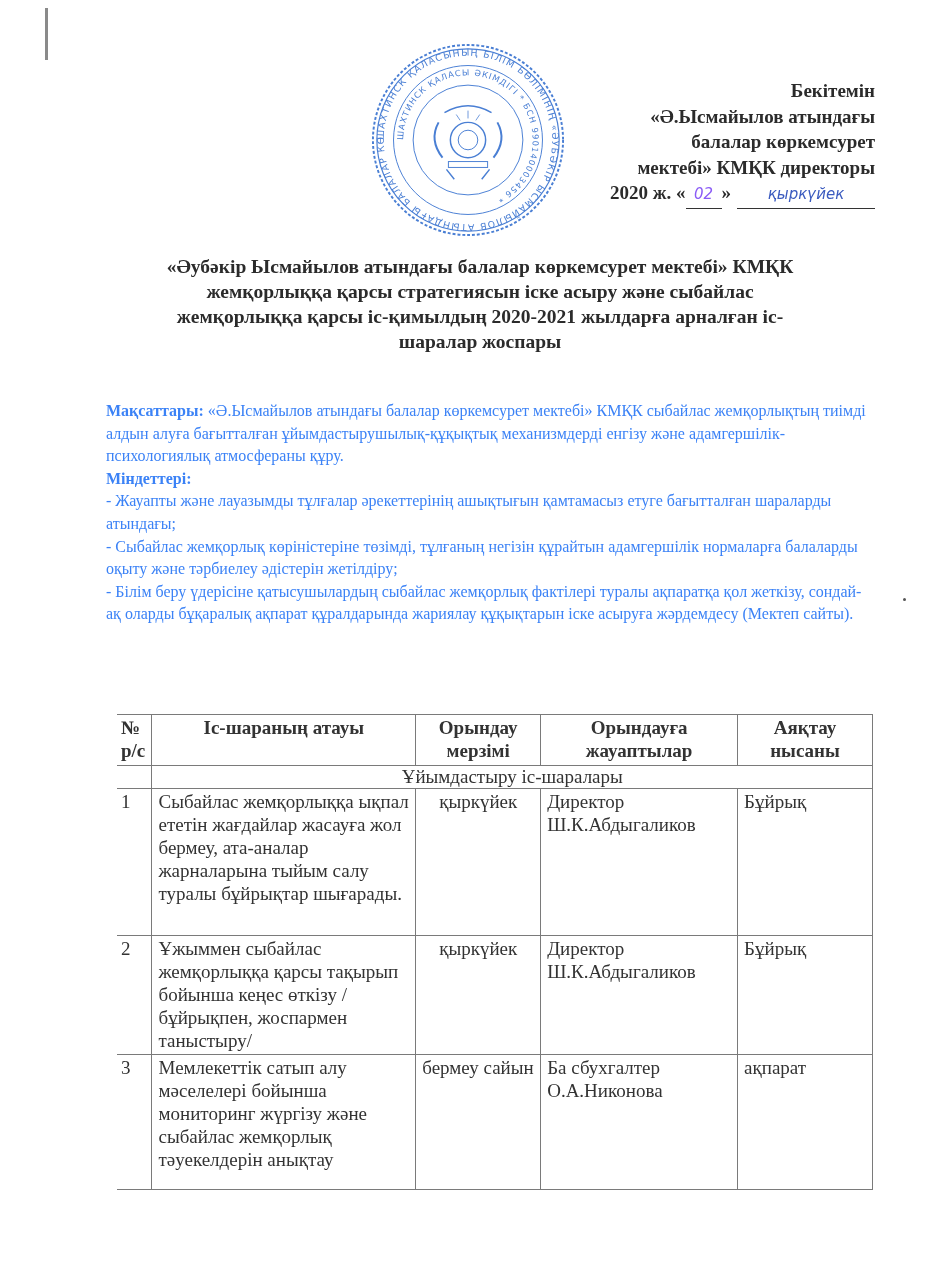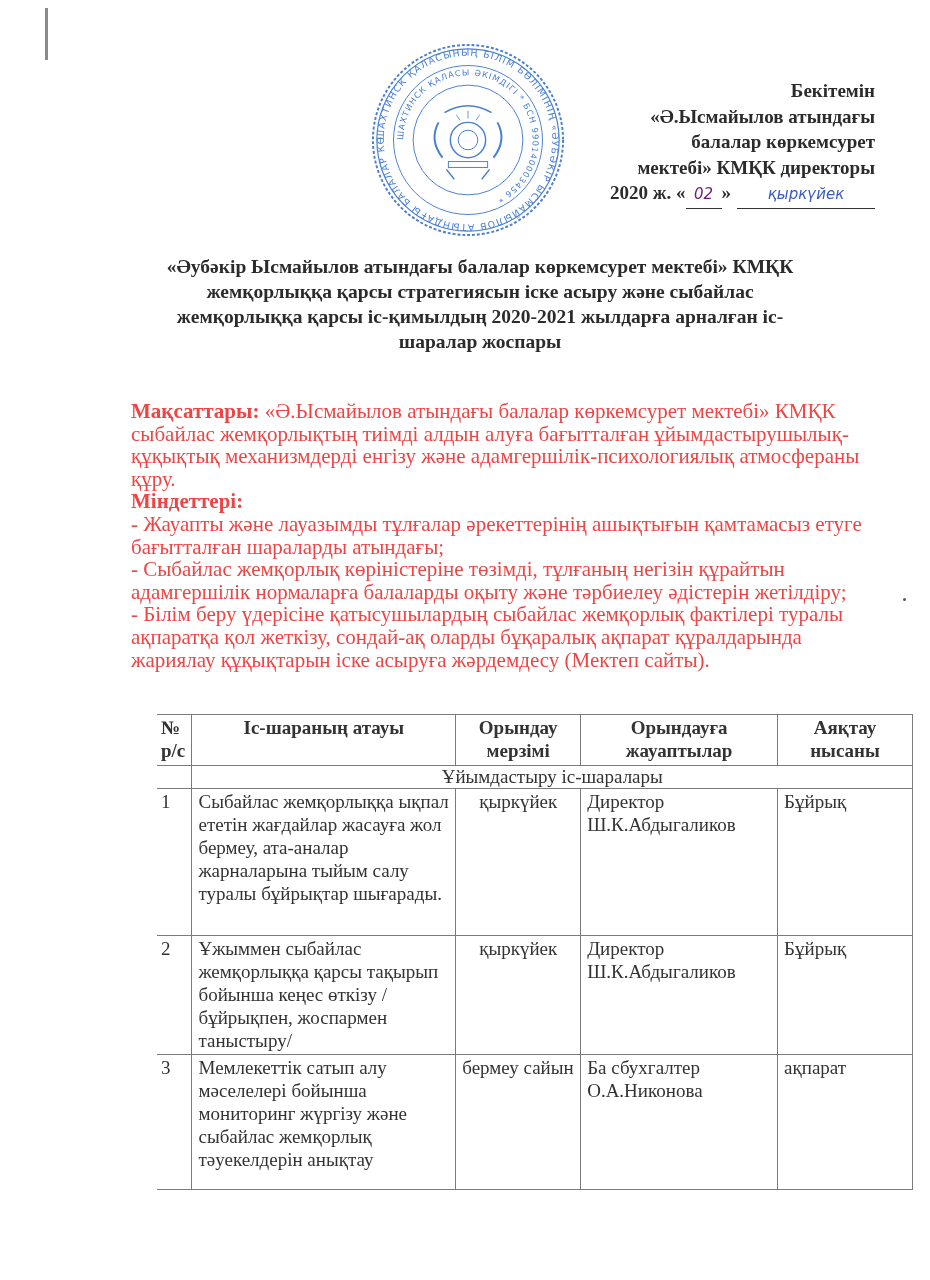--- a/index.html
+++ b/index.html
@@ -11,34 +11,34 @@
   
   .stamp { position: absolute; left: 370px; top: 42px; width: 196px; height: 196px; }
   .stamp svg { width: 100%; height: 100%; }
 
   
   .approval { position: absolute; right: 55px; top: 78px; text-align: right;
               font-weight: bold; font-size: 19px; line-height: 25.5px; color: #2b2b2b; }
   .approval div { white-space: nowrap; }
   .sig-line { display: inline-block; width: 130px; border-bottom: 1px solid #333; margin-right: 6px; position: relative; height: 18px; vertical-align: baseline; }
   .signature { position: absolute; left: -8px; top: -8px; width: 140px; height: 34px; }
-  .date-blank { display: inline-block; min-width: 36px; border-bottom: 1px solid #333; text-align: center; font-style: italic; font-weight: normal; color: #701a75; font-family: "DejaVu Sans", sans-serif; font-size: 15px; }
+  .date-blank { display: inline-block; min-width: 36px; border-bottom: 1px solid #333; text-align: center; font-style: italic; font-weight: normal; color: #8b5cf6; font-family: "DejaVu Sans", sans-serif; font-size: 15px; }
   .month-blank { display: inline-block; width: 138px; border-bottom: 1px solid #333; text-align: center; font-style: italic; font-weight: normal; color: #3b5bbf; font-family: "DejaVu Sans", sans-serif; font-size: 15px; margin-left: 6px; }
 
   
   .title { position: absolute; left: 125px; width: 710px; top: 254px; text-align: center;
            font-weight: bold; font-size: 19.5px; line-height: 25px; color: #2b2b2b; }
 
   
-  .goals { position: absolute; left: 131px; width: 760px; top: 400px; font-size: 21px; line-height: 22.6px; color: #ef4444; }
+  .goals { position: absolute; left: 106px; width: 760px; top: 400px; font-size: 16px; line-height: 22.6px; color: #3b82f6; }
   .goals .label { font-weight: bold; }
   .goals p { margin: 0; }
 
   
-  table.plan { position: absolute; left: 117px; top: 714px; width: 756px; border-collapse: collapse; font-size: 19px; line-height: 22.8px; color: #333; margin-left: 40px; }
+  table.plan { position: absolute; left: 117px; top: 714px; width: 756px; border-collapse: collapse; font-size: 19px; line-height: 22.8px; color: #333; }
   table.plan td, table.plan th { border: 1px solid #7a7a7a; vertical-align: top; padding: 2px 6px 2px 6px; }
   table.plan th { font-weight: bold; text-align: center; height: 44px; }
   table.plan tr.section td { font-weight: normal; text-align: center; height: 21px; padding: 0 6px; }
   table.plan .c-no { width: 22px; text-align: left; padding-left: 4px; }
   table.plan td.c-deadline-center { text-align: center; }
   table.plan tr.row1 td { height: 142px; }
   table.plan tr.row2 td { height: 107px; }
   table.plan tr.row3 td { height: 130px; }
   .first-col-noborder { border-left: none !important; }
 

